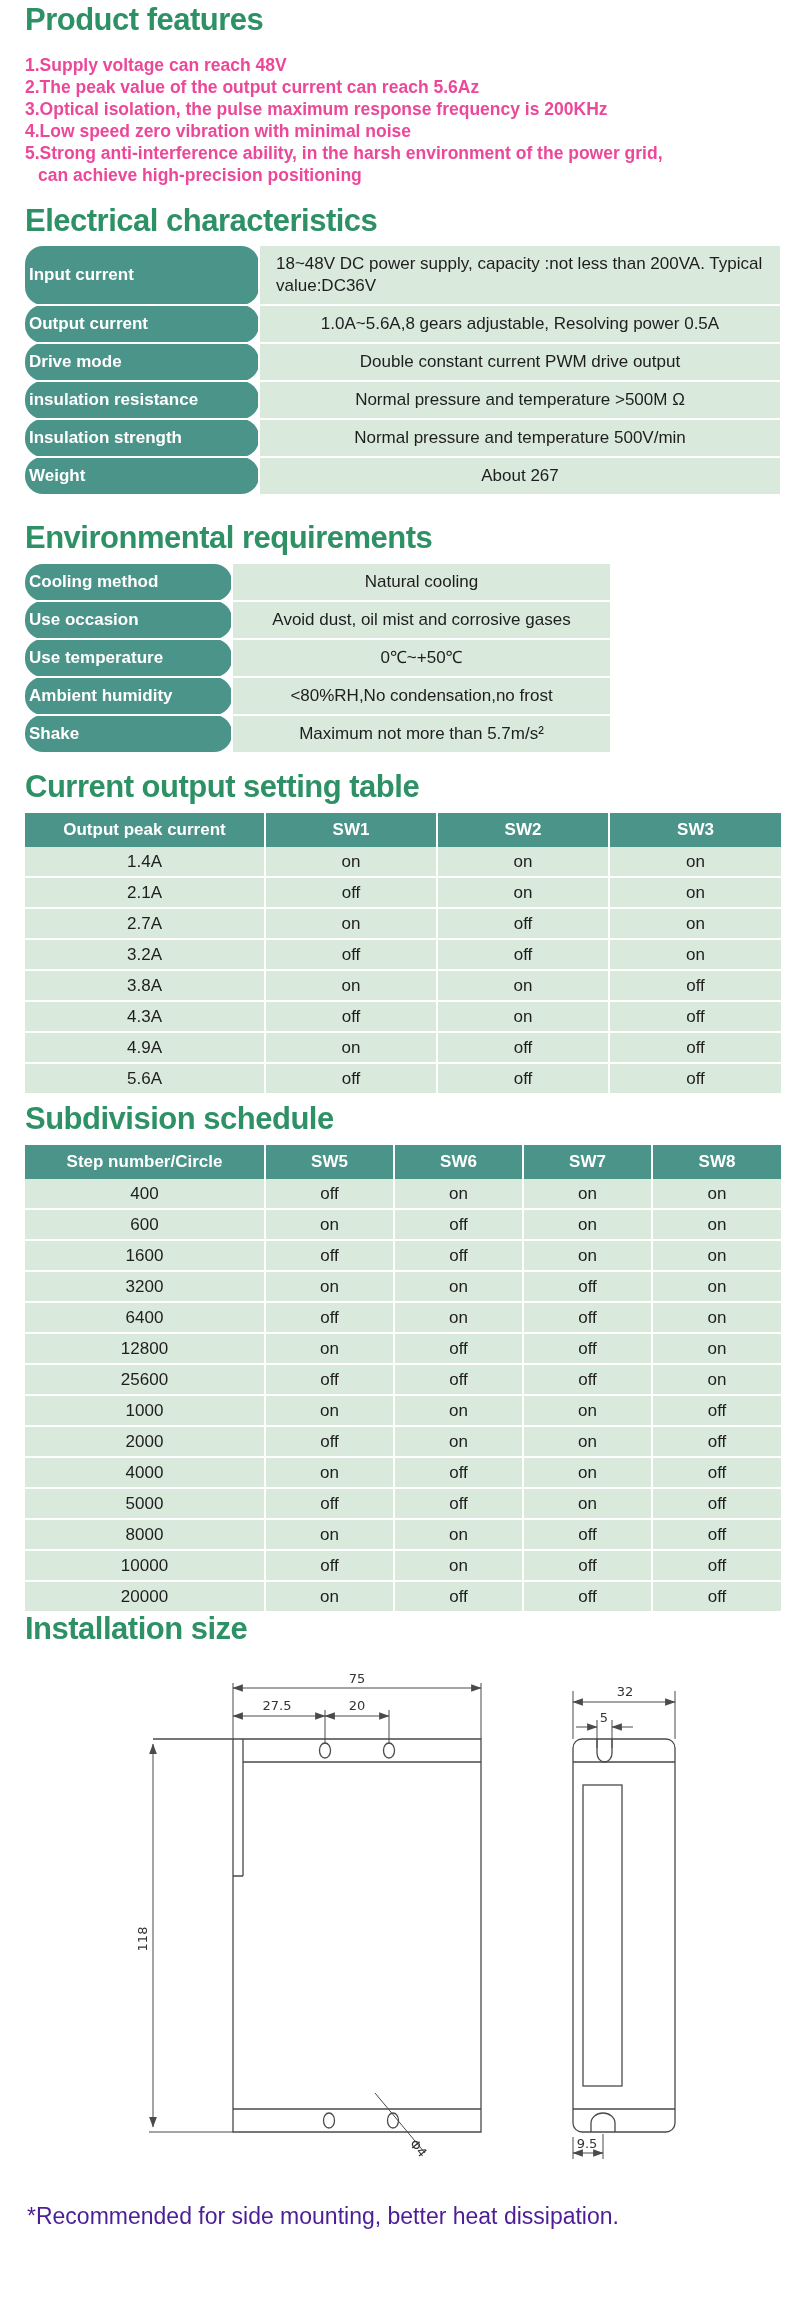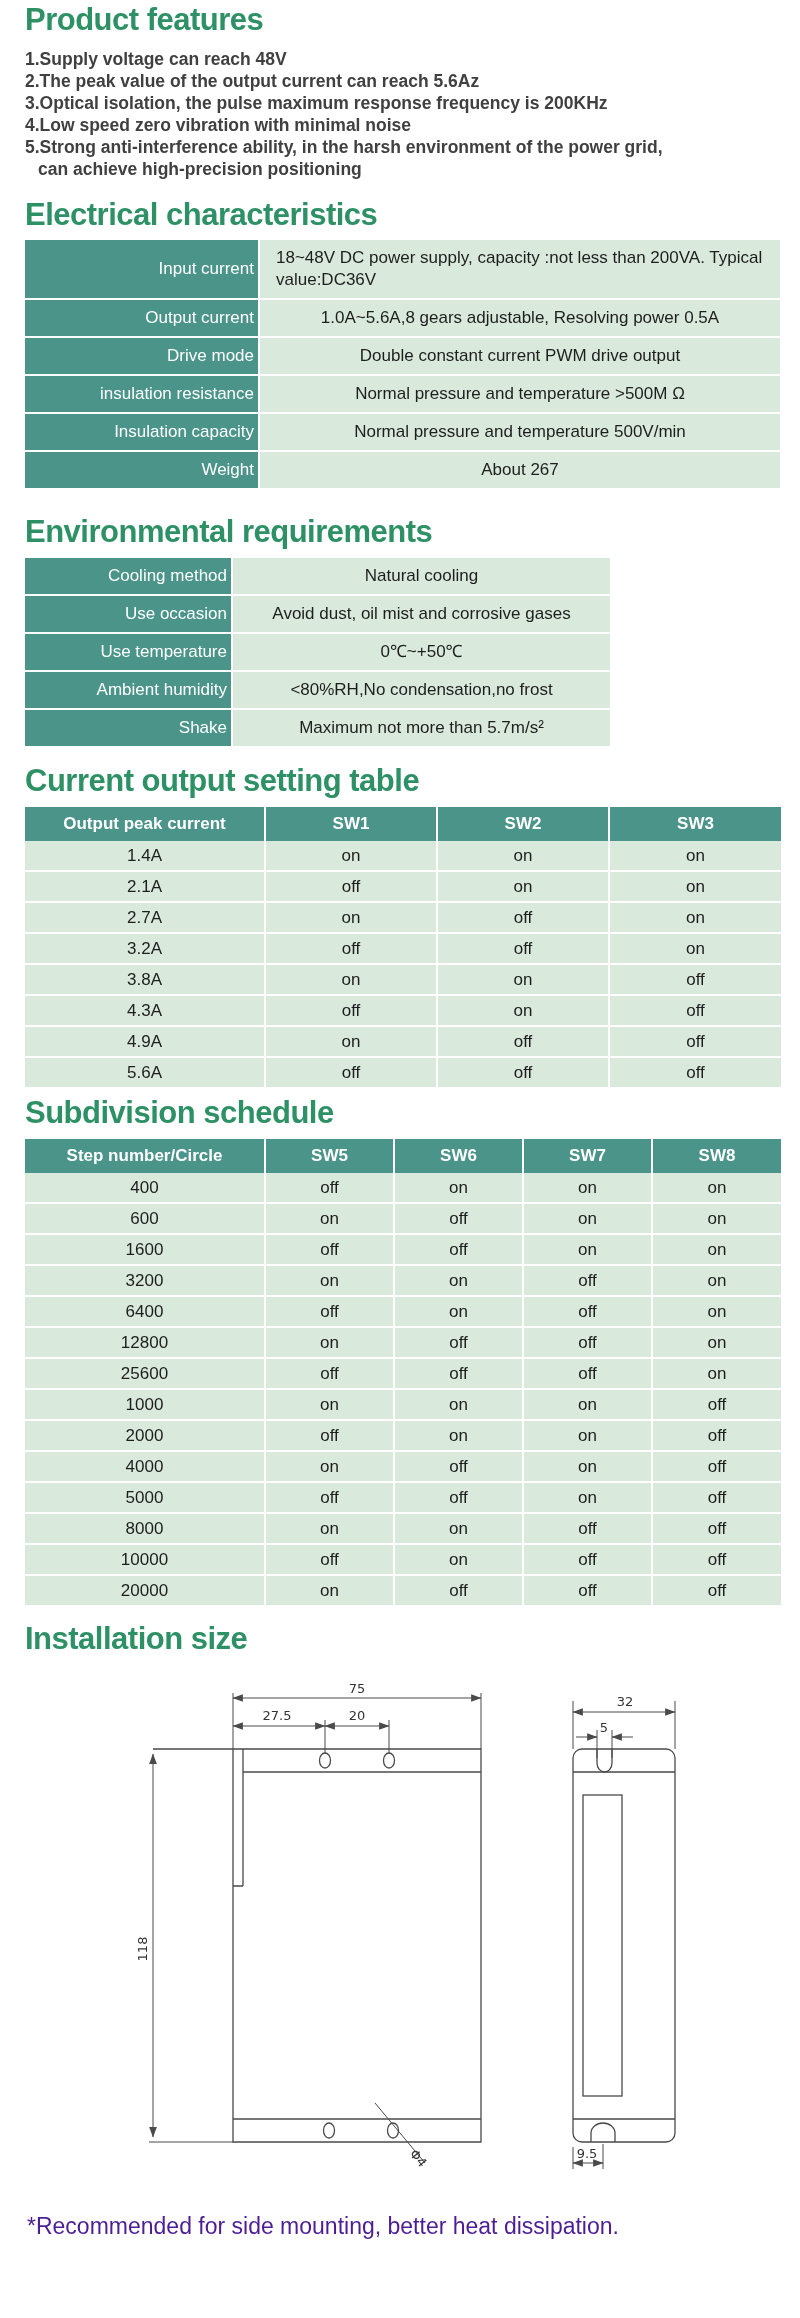--- a/index.html
+++ b/index.html
@@ -4,33 +4,33 @@
 <style>
   html,body { margin:0; padding:0; background:#ffffff; }
   body { width:800px; font-family:"Liberation Sans", sans-serif; }
   .page { width:800px; min-height:2318px; background:#fff; box-sizing:border-box; padding:2px 15px 0 25px; overflow:hidden; }
 
   h1.sec { color:#2e9166; font-size:31px; font-weight:bold; margin:0; line-height:36px; letter-spacing:-0.5px; }
   h1.m-elec { margin-top:17px; }
   h1.m-env  { margin-top:26px; }
   h1.m-cur  { margin-top:17px; }
   h1.m-sub  { margin-top:8px; }
-  h1.m-inst { margin-top:16px; }
-
-  .features { margin-top:10px; color:#404040; font-weight:bold; font-size:17.5px; line-height:22px; }
+  h1.m-inst { }
+
+  .features { margin-top:16px; color:#ec4899; font-weight:bold; font-size:17.5px; line-height:22px; }
   .features div:last-child { padding-left:13px; }
 
   table { border-collapse:collapse; table-layout:fixed; }
   th,td { border-right:2px solid #fff; border-bottom:2px solid #fff; }
   th:last-child, td:last-child { border-right:none; }
   tr:last-child th, tr:last-child td { border-bottom:none; }
 
   
   .spec { margin-top:7px; }
-  .spec th { background:#4a9489; color:#ffffff; font-weight:normal; font-size:17px; padding:7px 4px; text-align:right; }
+  .spec th { background:#4a9489; color:#ffffff; font-weight:bold; font-size:17px; padding:7px 4px; text-align:left;border-radius:18px; }
   .spec td { background:#d9e9dc; color:#1e1e1e; font-size:17px; padding:7px 8px; text-align:center; line-height:22px; }
   table.elec { width:755px; }
   table.elec th { width:225px; }
   table.elec tr:first-child td { text-align:left; padding-left:16px; }
   table.env { width:585px; margin-top:8px; }
   table.env th { width:198px; }
 
   
   .sw { width:756px; margin-top:8px; }
   .sw thead th { background:#4a9489; color:#fff; font-weight:bold; font-size:17px; padding:6px 2px; text-align:center; line-height:22px; }
@@ -77,21 +77,21 @@
       </tr>
         <tr>
         <th>Drive mode</th>
         <td>Double constant current PWM drive output</td>
       </tr>
         <tr>
         <th>insulation resistance</th>
         <td>Normal pressure and temperature &gt;500M Ω</td>
       </tr>
         <tr>
-        <th>Insulation capacity</th>
+        <th>Insulation strength</th>
         <td>Normal pressure and temperature 500V/min</td>
       </tr>
         <tr>
         <th>Weight</th>
         <td>About 267</td>
       </tr>
       </tbody>
   </table>
 
   <h1 class="sec m-env">Environmental requirements</h1>

